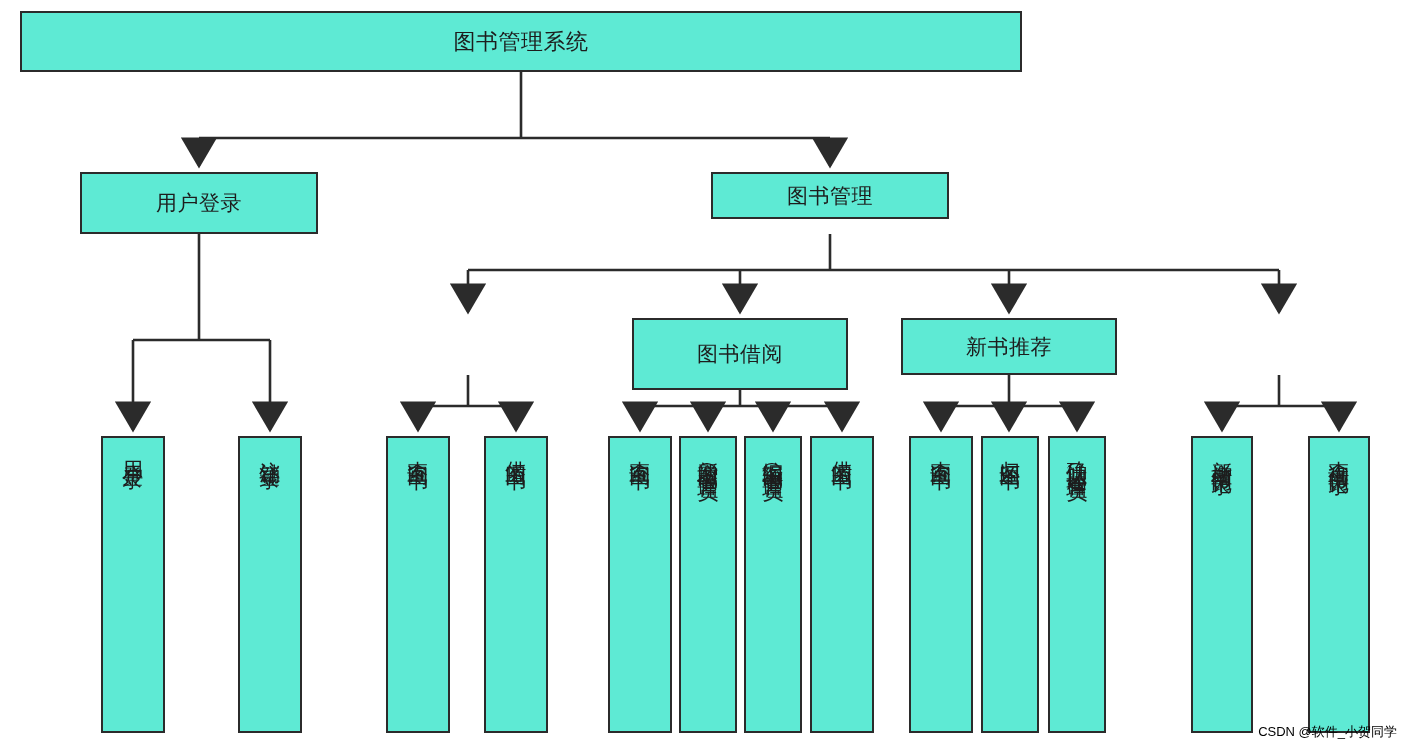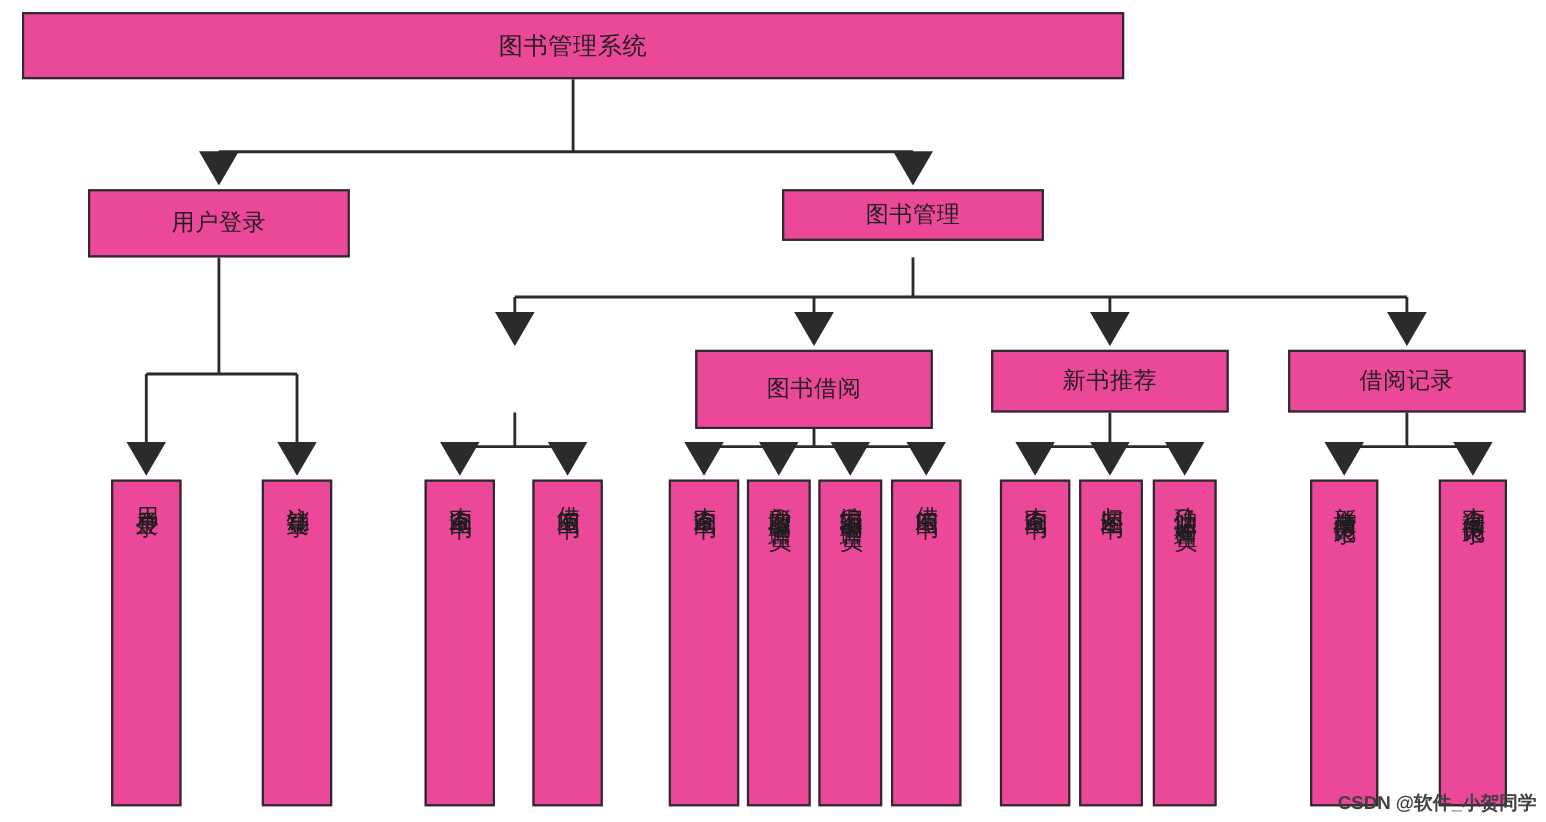--- a/index.html
+++ b/index.html
@@ -20,21 +20,21 @@
     position: absolute;
     left: 0;
     top: 0;
     width: 1405px;
     height: 747px;
     pointer-events: none;
   }
   .node {
     position: absolute;
     box-sizing: border-box;
-    background: #ec4899;
+    background: #5eead4;
     border: 2px solid #2b2b2b;
     display: flex;
     align-items: center;
     justify-content: center;
     z-index: 2;
   }
   .node-label {
     color: #1d1d1d;
     letter-spacing: 0.5px;
     white-space: nowrap;
@@ -55,25 +55,24 @@
     writing-mode: vertical-rl;
     text-orientation: upright;
     font-size: 21px;
     letter-spacing: 3px;
     text-align: center;
   }
   .watermark {
     position: absolute;
     right: 8px;
     bottom: 6px;
-    font-size: 17px;
-    color: #404040;
+    font-size: 13px;
+    color: #000000;
     z-index: 5;
     white-space: nowrap;
-    font-weight: bold;
   }
 </style>
 </head>
 <body>
 
 <div id="canvas">
 
   <svg id="edges" viewBox="0 0 1405 747" xmlns="http://www.w3.org/2000/svg">
     <defs>
       <marker id="arrow" viewBox="0 0 12 14" refX="11" refY="7" markerWidth="12" markerHeight="14" orient="auto-start-reverse">
@@ -134,23 +133,20 @@
   <div class="node horizontal" style="left:711px; top:172px; width:238px; height:47px;">
     <span class="node-label">图书管理</span>
   </div>
 
   <div class="node horizontal" style="left:632px; top:318px; width:216px; height:72px;">
     <span class="node-label">图书借阅</span>
   </div>
   <div class="node horizontal" style="left:901px; top:318px; width:216px; height:57px;">
     <span class="node-label">新书推荐</span>
   </div>
-  <div class="node horizontal" style="left:1171px; top:318px; width:216px; height:57px;">
-    <span class="node-label">借阅记录</span>
-  </div>
 
   <div class="node vertical" style="left:101px; top:436px; width:64px; height:297px;">
     <span class="node-label">用户登录</span>
   </div>
   <div class="node vertical" style="left:238px; top:436px; width:64px; height:297px;">
     <span class="node-label">注销登录</span>
   </div>
 
   <div class="node vertical" style="left:386px; top:436px; width:64px; height:297px;">
     <span class="node-label">查询图书</span>

